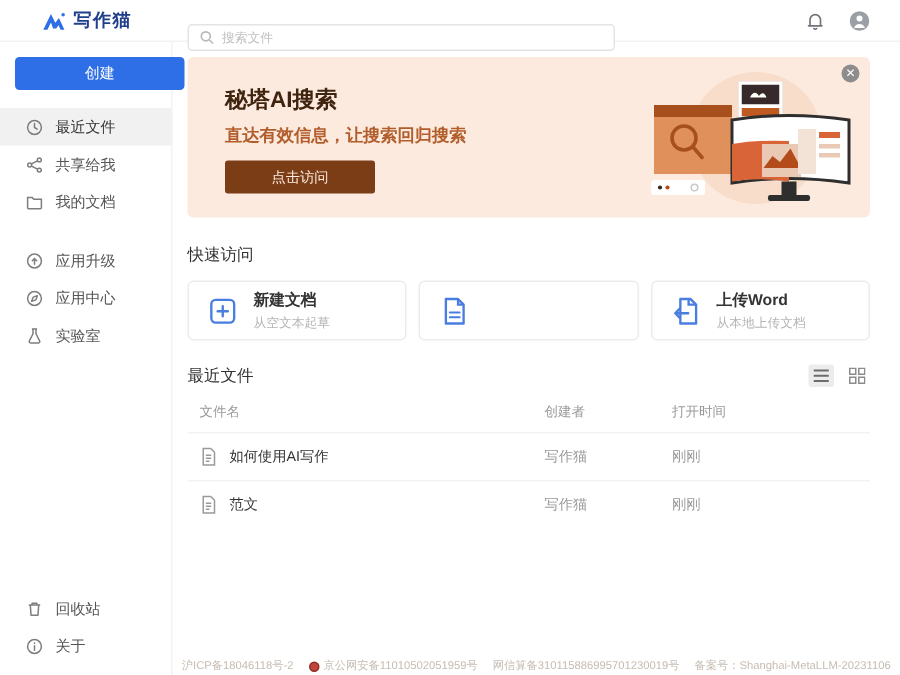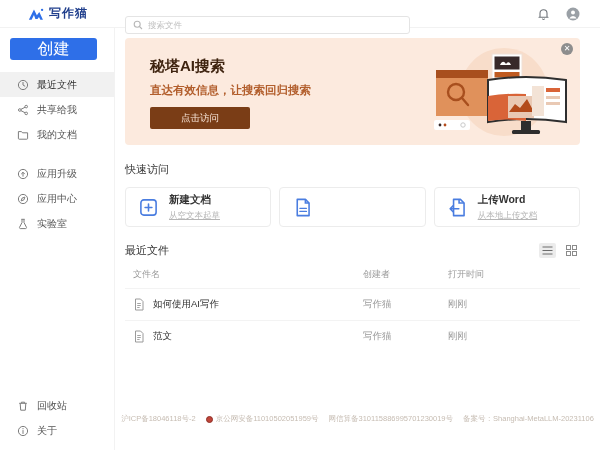--- a/index.html
+++ b/index.html
@@ -10,21 +10,21 @@
   .header { position:absolute; top:0; left:0; right:0; height:28px; background:#fff; border-bottom:1px solid #f2f2f2; display:flex; align-items:center; }
   .logo { display:flex; align-items:center; gap:5px; margin-left:28px; }
   .logo-text { font-size:12px; font-weight:bold; color:#1f3e8c; letter-spacing:1px; }
   .search-box { position:absolute; left:125px; top:16px; width:285px; height:18px; border:1px solid #e4e4e4; border-radius:3px; display:flex; align-items:center; padding-left:7px; gap:5px; background:#fff; }
   .search-box input { border:none; outline:none; font-size:8.5px; color:#333; width:240px; font-family:inherit; }
   .search-box input::placeholder { color:#c0c0c0; }
   .header-right { position:absolute; right:20px; top:0; height:28px; display:flex; align-items:center; gap:16px; }
 
   
   .sidebar { position:absolute; top:28px; left:0; bottom:0; width:115px; background:#fff; border-right:1px solid #f2f2f2; }
-  .create-btn { display:block; margin:10px 10px 12px 10px; width:87px; height:22px; background:#2e6fe8; color:#fff; border:none; border-radius:3px; font-size:16px; font-family:Liberation Sans, sans-serif; cursor:pointer; }
+  .create-btn { display:block; margin:10px 10px 12px 10px; width:113px; height:22px; background:#2e6fe8; color:#fff; border:none; border-radius:3px; font-size:10px; font-family:Liberation Sans, sans-serif; cursor:pointer; }
   .side-item { display:flex; align-items:center; gap:8px; height:25px; padding-left:17px; font-size:10px; color:#555; cursor:pointer; }
   .side-item.active { background:#f1f1f1; color:#333; }
   .side-group { margin-bottom:14px; }
   .side-bottom { position:absolute; bottom:6px; left:0; right:0; }
   .side-bottom .side-item { height:24px; margin-bottom:1px; }
 
   
   .main { position:absolute; top:28px; left:115px; right:0; bottom:0; padding:10px 20px 0 10px; }
 
   .banner { position:relative; height:107px; border-radius:4px; background:#fceade; overflow:hidden; }
@@ -32,37 +32,37 @@
   .banner-sub { position:absolute; left:25px; top:45px; font-size:11.5px; font-weight:bold; color:#b25e2c; }
   .banner-cta { position:absolute; left:25px; top:69px; width:100px; height:22px; background:#7a3d16; color:#fceade; border:none; border-radius:2px; font-size:9.5px; font-family:inherit; cursor:pointer; }
   .banner-art { position:absolute; right:8px; top:6px; }
   .banner-close { position:absolute; top:5px; right:7px; width:12px; height:12px; border-radius:50%; background:#8d8d8d; color:#fff; font-size:8px; line-height:12px; text-align:center; cursor:pointer; }
 
   .section-title { font-size:11px; font-weight:normal; color:#333; }
   .quick-title { margin-top:17px; }
   .cards { display:flex; gap:8px; margin-top:10px; }
   .card { flex:1; height:40px; border:1px solid #ececec; border-radius:4px; display:flex; align-items:center; padding-left:12px; gap:10px; cursor:pointer; background:#fff; }
   .card-title { font-size:10.5px; font-weight:bold; color:#333; }
-  .card-sub { font-size:8.5px; color:#b5b5b5; margin-top:3px;text-decoration:underline; }
+  .card-sub { font-size:8.5px; color:#b5b5b5; margin-top:3px; }
 
   .recent-head { margin-top:16px; display:flex; align-items:center; justify-content:space-between; }
   .view-toggles { display:flex; align-items:center; gap:7px; }
   .toggle { width:17px; height:15px; display:flex; align-items:center; justify-content:center; border-radius:2px; cursor:pointer; }
   .toggle.active { background:#ececec; }
 
   table.files { width:100%; border-collapse:collapse; margin-top:4px; }
   table.files th { font-size:9px; font-weight:normal; color:#9a9a9a; text-align:left; height:26px; padding-left:8px; }
   table.files td { font-size:9.5px; color:#555; height:32px; padding-left:8px; border-top:1px solid #f3f3f3; }
   table.files td.file-name { color:#333; }
   table.files .col-creator { width:85px; }
   table.files .col-time { width:140px; }
   table.files td.sec { color:#9a9a9a; }
   .fn { display:flex; align-items:center; gap:8px; }
 
-  .footer { position:absolute; bottom:26px; left:0; right:0; display:flex; justify-content:center; align-items:center; gap:10px; font-size:7.5px; color:#c6bcb2; }
+  .footer { position:absolute; bottom:1px; left:0; right:0; display:flex; justify-content:center; align-items:center; gap:10px; font-size:7.5px; color:#c6bcb2; }
   .footer .beian { display:flex; align-items:center; gap:3px; }
   .badge-dot { width:7px; height:7px; border-radius:50%; background:#c0453a; display:inline-block; border:1px solid #8f2f26; }
 
   svg { display:block; }
 </style>
 </head>
 <body>
 
 <div class="app">
 

